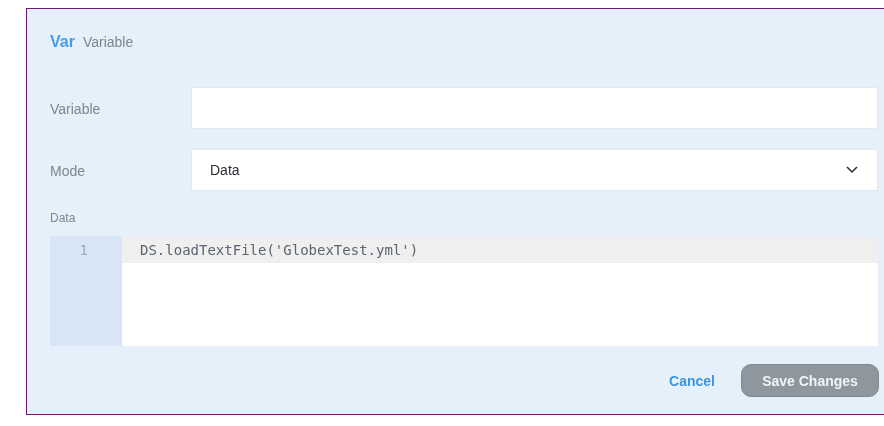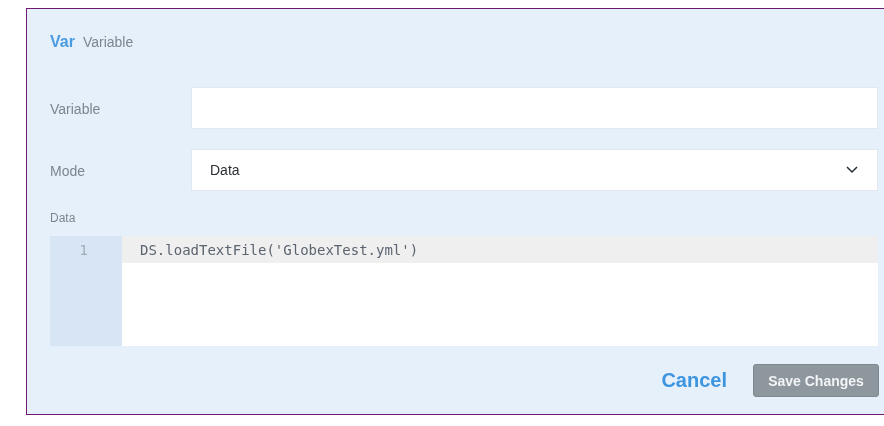--- a/index.html
+++ b/index.html
@@ -135,33 +135,33 @@
       position: absolute;
       right: 16px;
       top: 355px;
       display: flex;
       align-items: center;
       gap: 26px;
     }
     .cancel-btn {
       color: #3d95e0;
       font-weight: bold;
-      font-size: 20px;
+      font-size: 14px;
       cursor: pointer;
       background: none;
       border: none;
       padding: 0;
       font-family: inherit;
     }
     .save-btn {
-      width: 126px;
+      width: 138px;
       height: 33px;
       background: #8e969e;
       border: 1px solid #7f878f;
-      border-radius: 3px;
+      border-radius: 10px;
       color: #f2f4f6;
       font-weight: bold;
       font-size: 14px;
       font-family: inherit;
       cursor: pointer;
       box-sizing: border-box;
     }
   </style>
 </head>
 <body>

